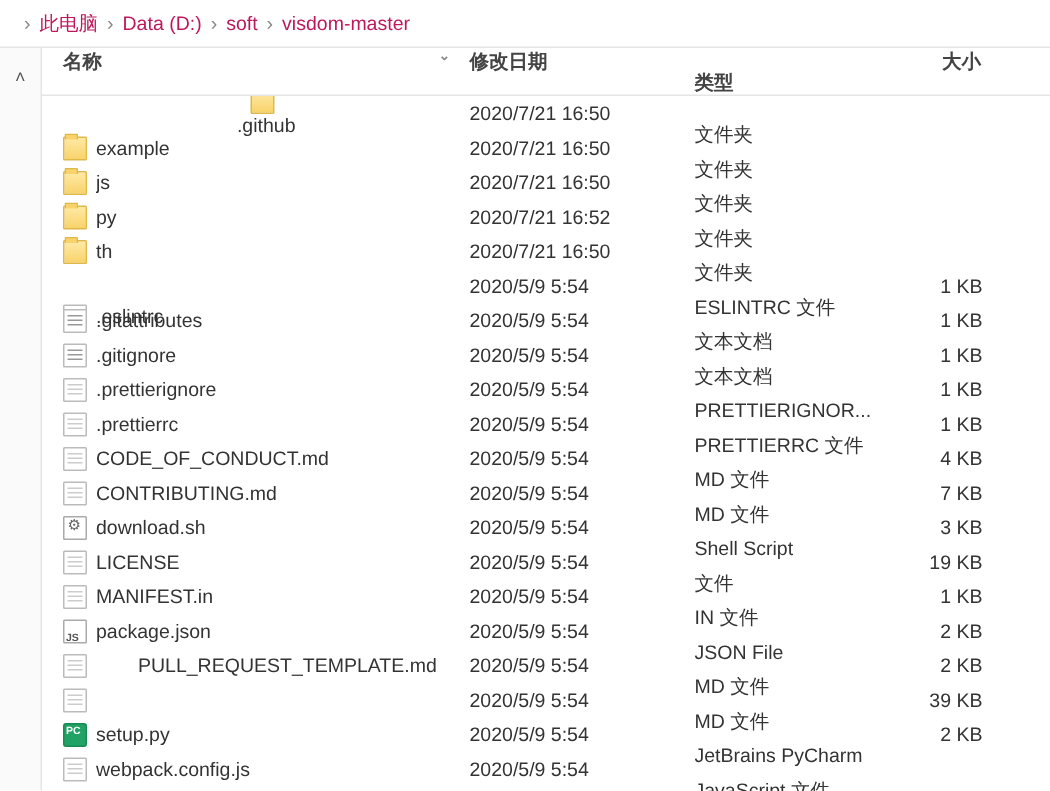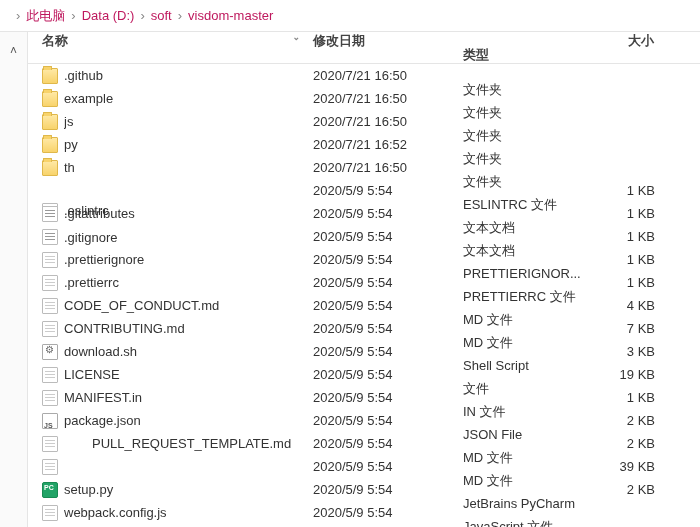--- a/index.html
+++ b/index.html
@@ -214,21 +214,21 @@
       </div>
       <div class="header-cell col-type">
         <span>类型</span>
       </div>
       <div class="header-cell col-size">
         <span style="margin-left:auto;">大小</span>
       </div>
     </div>
     <div class="rows" id="rows">
         <div class="file-row">
-          <div class="col-name" style="display: flex; ">
+          <div class="col-name" style="display: flex;  flex-direction: column;">
             <span class="icon icon-folder"></span>
             <span class="cell">.github</span>
           </div>
           <div class="col-date cell">2020/7/21 16:50</div>
           <div class="col-type cell">文件夹</div>
           <div class="col-size cell"></div>
         </div>
         <div class="file-row">
           <div class="col-name" style="display: flex; align-items: center;">
             <span class="icon icon-folder"></span>
@@ -277,21 +277,21 @@
         <div class="file-row">
           <div class="col-name" style="display: flex; align-items: center;">
             <span class="icon icon-text"></span>
             <span class="cell">.gitattributes</span>
           </div>
           <div class="col-date cell">2020/5/9 5:54</div>
           <div class="col-type cell">文本文档</div>
           <div class="col-size cell">1 KB</div>
         </div>
         <div class="file-row">
-          <div class="col-name" style="display: flex; align-items: flex-end;">
+          <div class="col-name" style="display: flex; align-items: center;">
             <span class="icon icon-text"></span>
             <span class="cell">.gitignore</span>
           </div>
           <div class="col-date cell">2020/5/9 5:54</div>
           <div class="col-type cell">文本文档</div>
           <div class="col-size cell">1 KB</div>
         </div>
         <div class="file-row">
           <div class="col-name" style="display: flex; align-items: center;">
             <span class="icon icon-file"></span>

